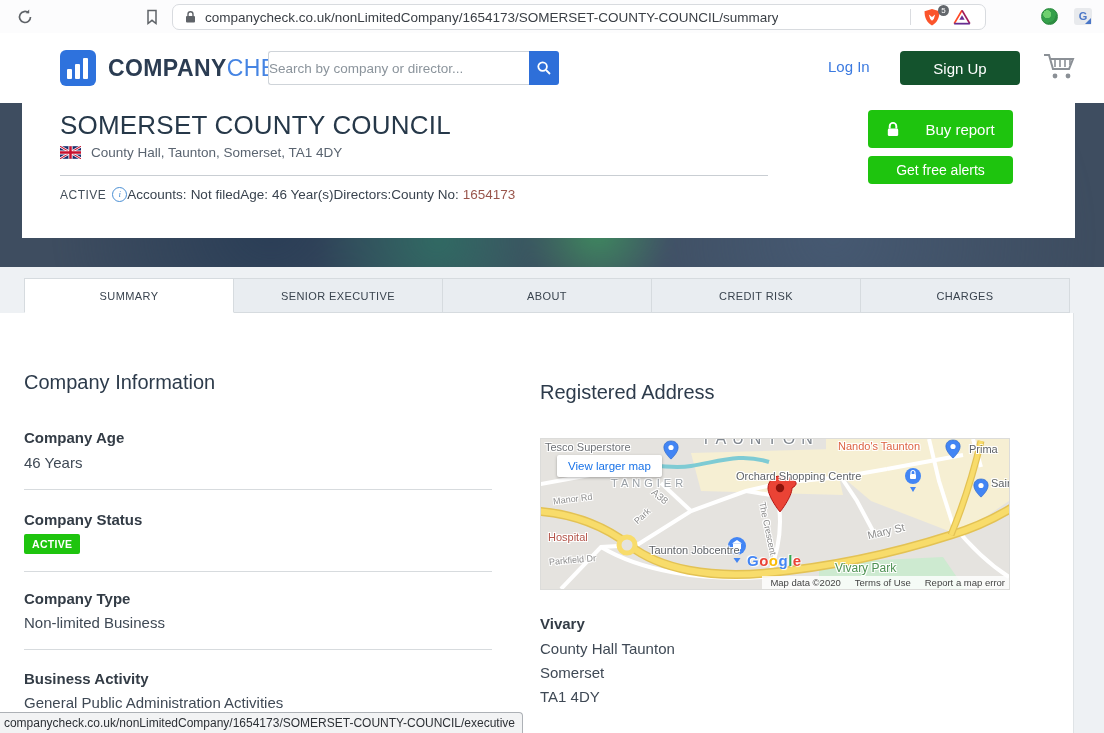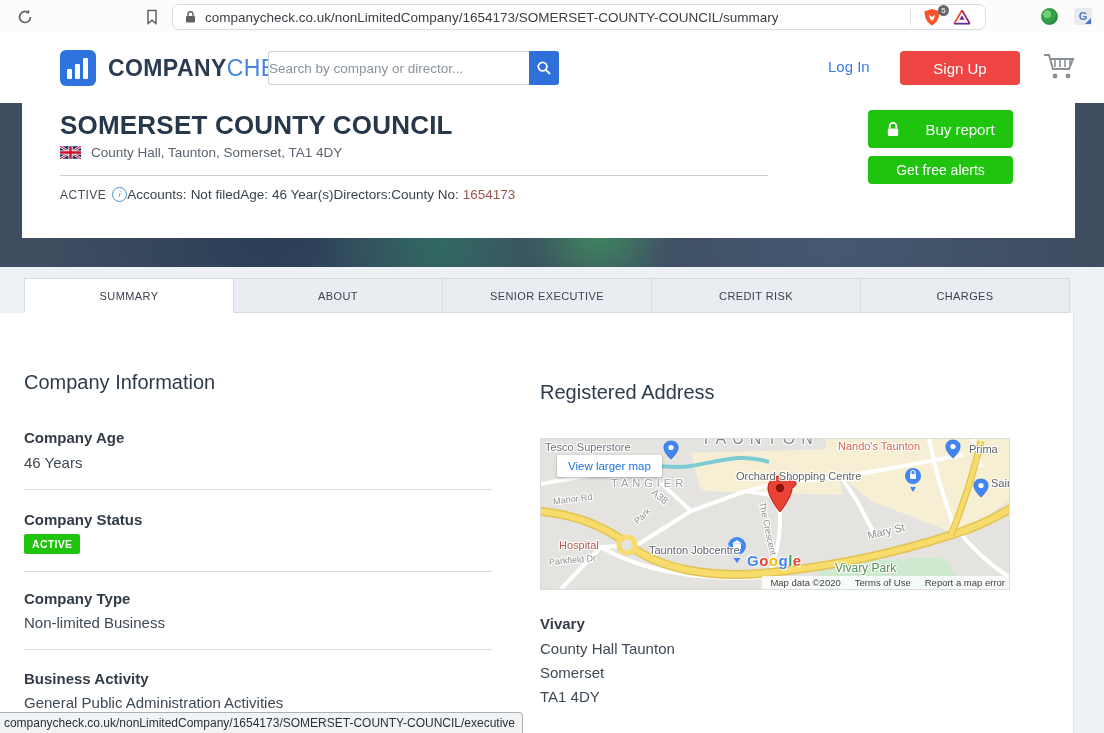--- a/index.html
+++ b/index.html
@@ -26,33 +26,33 @@
   .logo-mark{width:36px;height:36px;border-radius:6px;background:#2e72dd;position:relative;}
   .logo-mark span{position:absolute;bottom:7px;background:#fff;width:5px;border-radius:1px;}
   .logo-word{margin-left:12px;font-size:23px;letter-spacing:.4px;}
   .logo-word .p1{color:#2b3c52;font-weight:bold;}
   .logo-word .p2{color:#4584e3;font-weight:normal;}
   .search-box{position:absolute;left:268px;top:18px;display:flex;}
   .search-input{width:260px;height:32px;border:1px solid #cfd4d9;border-right:none;border-radius:3px 0 0 3px;padding:0 0;font-size:13.5px;color:#444;outline:none;font-family:"Liberation Sans",sans-serif;}
   .search-input::placeholder{color:#8b949c;}
   .search-btn{width:30px;height:34px;background:#2e6fd9;border:none;border-radius:0 3px 3px 0;cursor:pointer;display:flex;align-items:center;justify-content:center;}
   .login-link{position:absolute;left:828px;top:25px;color:#3b7ae0;font-size:15px;cursor:pointer;}
-  .signup-btn{position:absolute;left:900px;top:18px;width:120px;height:34px;background:#ef4444;color:#fff;border:none;border-radius:4px;font-size:15px;cursor:pointer;font-family:"Liberation Sans",sans-serif;}
+  .signup-btn{position:absolute;left:900px;top:18px;width:120px;height:34px;background:#14532d;color:#fff;border:none;border-radius:4px;font-size:15px;cursor:pointer;font-family:"Liberation Sans",sans-serif;}
   .cart-btn{position:absolute;left:1042px;top:18px;width:34px;height:32px;cursor:pointer;}
 
   
   .hero-band{position:absolute;top:103px;left:0;width:1104px;height:164px;background:#3e4d60;overflow:hidden;}
   .hero-band:before{content:"";position:absolute;inset:-10px;background:
      radial-gradient(circle at 40% 80%,rgba(47,112,100,.85),transparent 18%),
      radial-gradient(circle at 54% 75%,rgba(63,164,94,.7),transparent 12%),
      radial-gradient(circle at 25% 70%,rgba(40,60,85,.9),transparent 25%),
      radial-gradient(circle at 75% 78%,rgba(72,92,118,.8),transparent 30%);
      filter:blur(7px);}
   .hero-card{position:absolute;top:103px;left:22px;width:1053px;height:135px;background:#fff;}
-  .hero-title{position:absolute;left:38px;top:7px;font-size:26px;font-weight:700;color:#263849;letter-spacing:.2px;}
+  .hero-title{position:absolute;left:38px;top:7px;font-size:26px;font-weight:400;color:#263849;letter-spacing:.2px;}
   .hero-addr{position:absolute;left:38px;top:42px;display:flex;align-items:center;font-size:13.5px;color:#5a6470;}
   .hero-addr svg{margin-right:10px;}
   .hero-divider{position:absolute;left:38px;top:72px;width:708px;height:1px;background:#c9ced3;}
   .hero-meta{position:absolute;left:38px;top:84px;display:flex;align-items:center;font-size:13.5px;color:#39434e;}
   .meta-status{font-size:12px;letter-spacing:.5px;color:#434e59;}
   .info-icon{display:inline-block;width:13px;height:13px;border:1px solid #4a8fd4;border-radius:50%;color:#4a8fd4;font-size:9px;font-style:italic;font-family:"Liberation Serif",serif;text-align:center;line-height:13px;margin-left:6px;cursor:pointer;}
   .meta-item{white-space:nowrap;}
   .meta-val{margin-left:4px;}
   .meta-val.companyno{color:#9a564c;}
   .buy-btn{position:absolute;left:846px;top:7px;width:145px;height:38px;background:#1ec40e;border:none;border-radius:4px;color:#fff;font-size:15px;cursor:pointer;display:flex;align-items:center;justify-content:center;gap:25px;font-family:"Liberation Sans",sans-serif;}
@@ -202,22 +202,22 @@
           <rect x="1.5" y="8" width="11" height="8" rx="1.5" fill="#fff"></rect>
         </svg>
       <span>Buy report</span>
     </button>
     <button class="alerts-btn">Get free alerts</button>
   </div>
 
   <div class="tab-strip">
     <div class="tabs">
       <div class="tab active">SUMMARY</div>
+      <div class="tab">SENIOR EXECUTIVE</div>
       <div class="tab">ABOUT</div>
-      <div class="tab">SENIOR EXECUTIVE</div>
       <div class="tab">CREDIT RISK</div>
       <div class="tab">CHARGES</div>
     </div>
   </div>
 
   <div class="content">
 
     <div class="sec-title" style="left:24px;top:58px;">Company Information</div>
 
     <div class="f-label" style="top:116px;">Company Age</div>
@@ -303,21 +303,21 @@
 
       <div class="mlabel" style="left:4px;top:2px;">Tesco Superstore</div>
       <div class="mlabel town" style="left:160px;top:-9px;">Taunton</div>
       <div class="mlabel poi-red" style="left:297px;top:1px;">Nando's Taunton</div>
       <div class="mlabel" style="left:428px;top:4px;color:#5f6368;">Prima</div>
       <div class="mlabel area" style="left:70px;top:38px;">TANGIER</div>
       <div class="mlabel" style="left:195px;top:31px;color:#5f6368;">Orchard Shopping Centre</div>
       <div class="mlabel" style="left:450px;top:38px;color:#5f6368;">Sains</div>
       <div class="mlabel small" style="left:12px;top:55px;transform:rotate(-7deg);">Manor Rd</div>
       <div class="mlabel small" style="left:110px;top:52px;transform:rotate(40deg);font-size:10px;">A38</div>
-      <div class="mlabel hosp" style="left:18px;top:92px;margin-top:8px;">Hospital</div>
+      <div class="mlabel hosp" style="left:7px;top:92px;">Hospital</div>
       <div class="mlabel small" style="left:8px;top:116px;transform:rotate(-5deg);">Parkfield Dr</div>
       <div class="mlabel" style="left:108px;top:105px;color:#5f6368;">Taunton Jobcentre</div>
       <div class="mlabel small" style="left:92px;top:72px;transform:rotate(-42deg);">Park</div>
       <div class="mlabel small" style="left:226px;top:62px;transform:rotate(78deg);transform-origin:left top;">The Crescent</div>
       <div class="mlabel small" style="left:326px;top:86px;transform:rotate(-13deg);font-size:11px;">Mary St</div>
       <div class="mlabel park-green" style="left:294px;top:122px;">Vivary Park</div>
 
       <button class="view-larger">View larger map</button>
       <div class="google-logo"><span style="color:#4285F4">G</span><span style="color:#EA4335">o</span><span style="color:#FBBC05">o</span><span style="color:#4285F4">g</span><span style="color:#34A853">l</span><span style="color:#EA4335">e</span></div>
       <div class="map-attrib">

